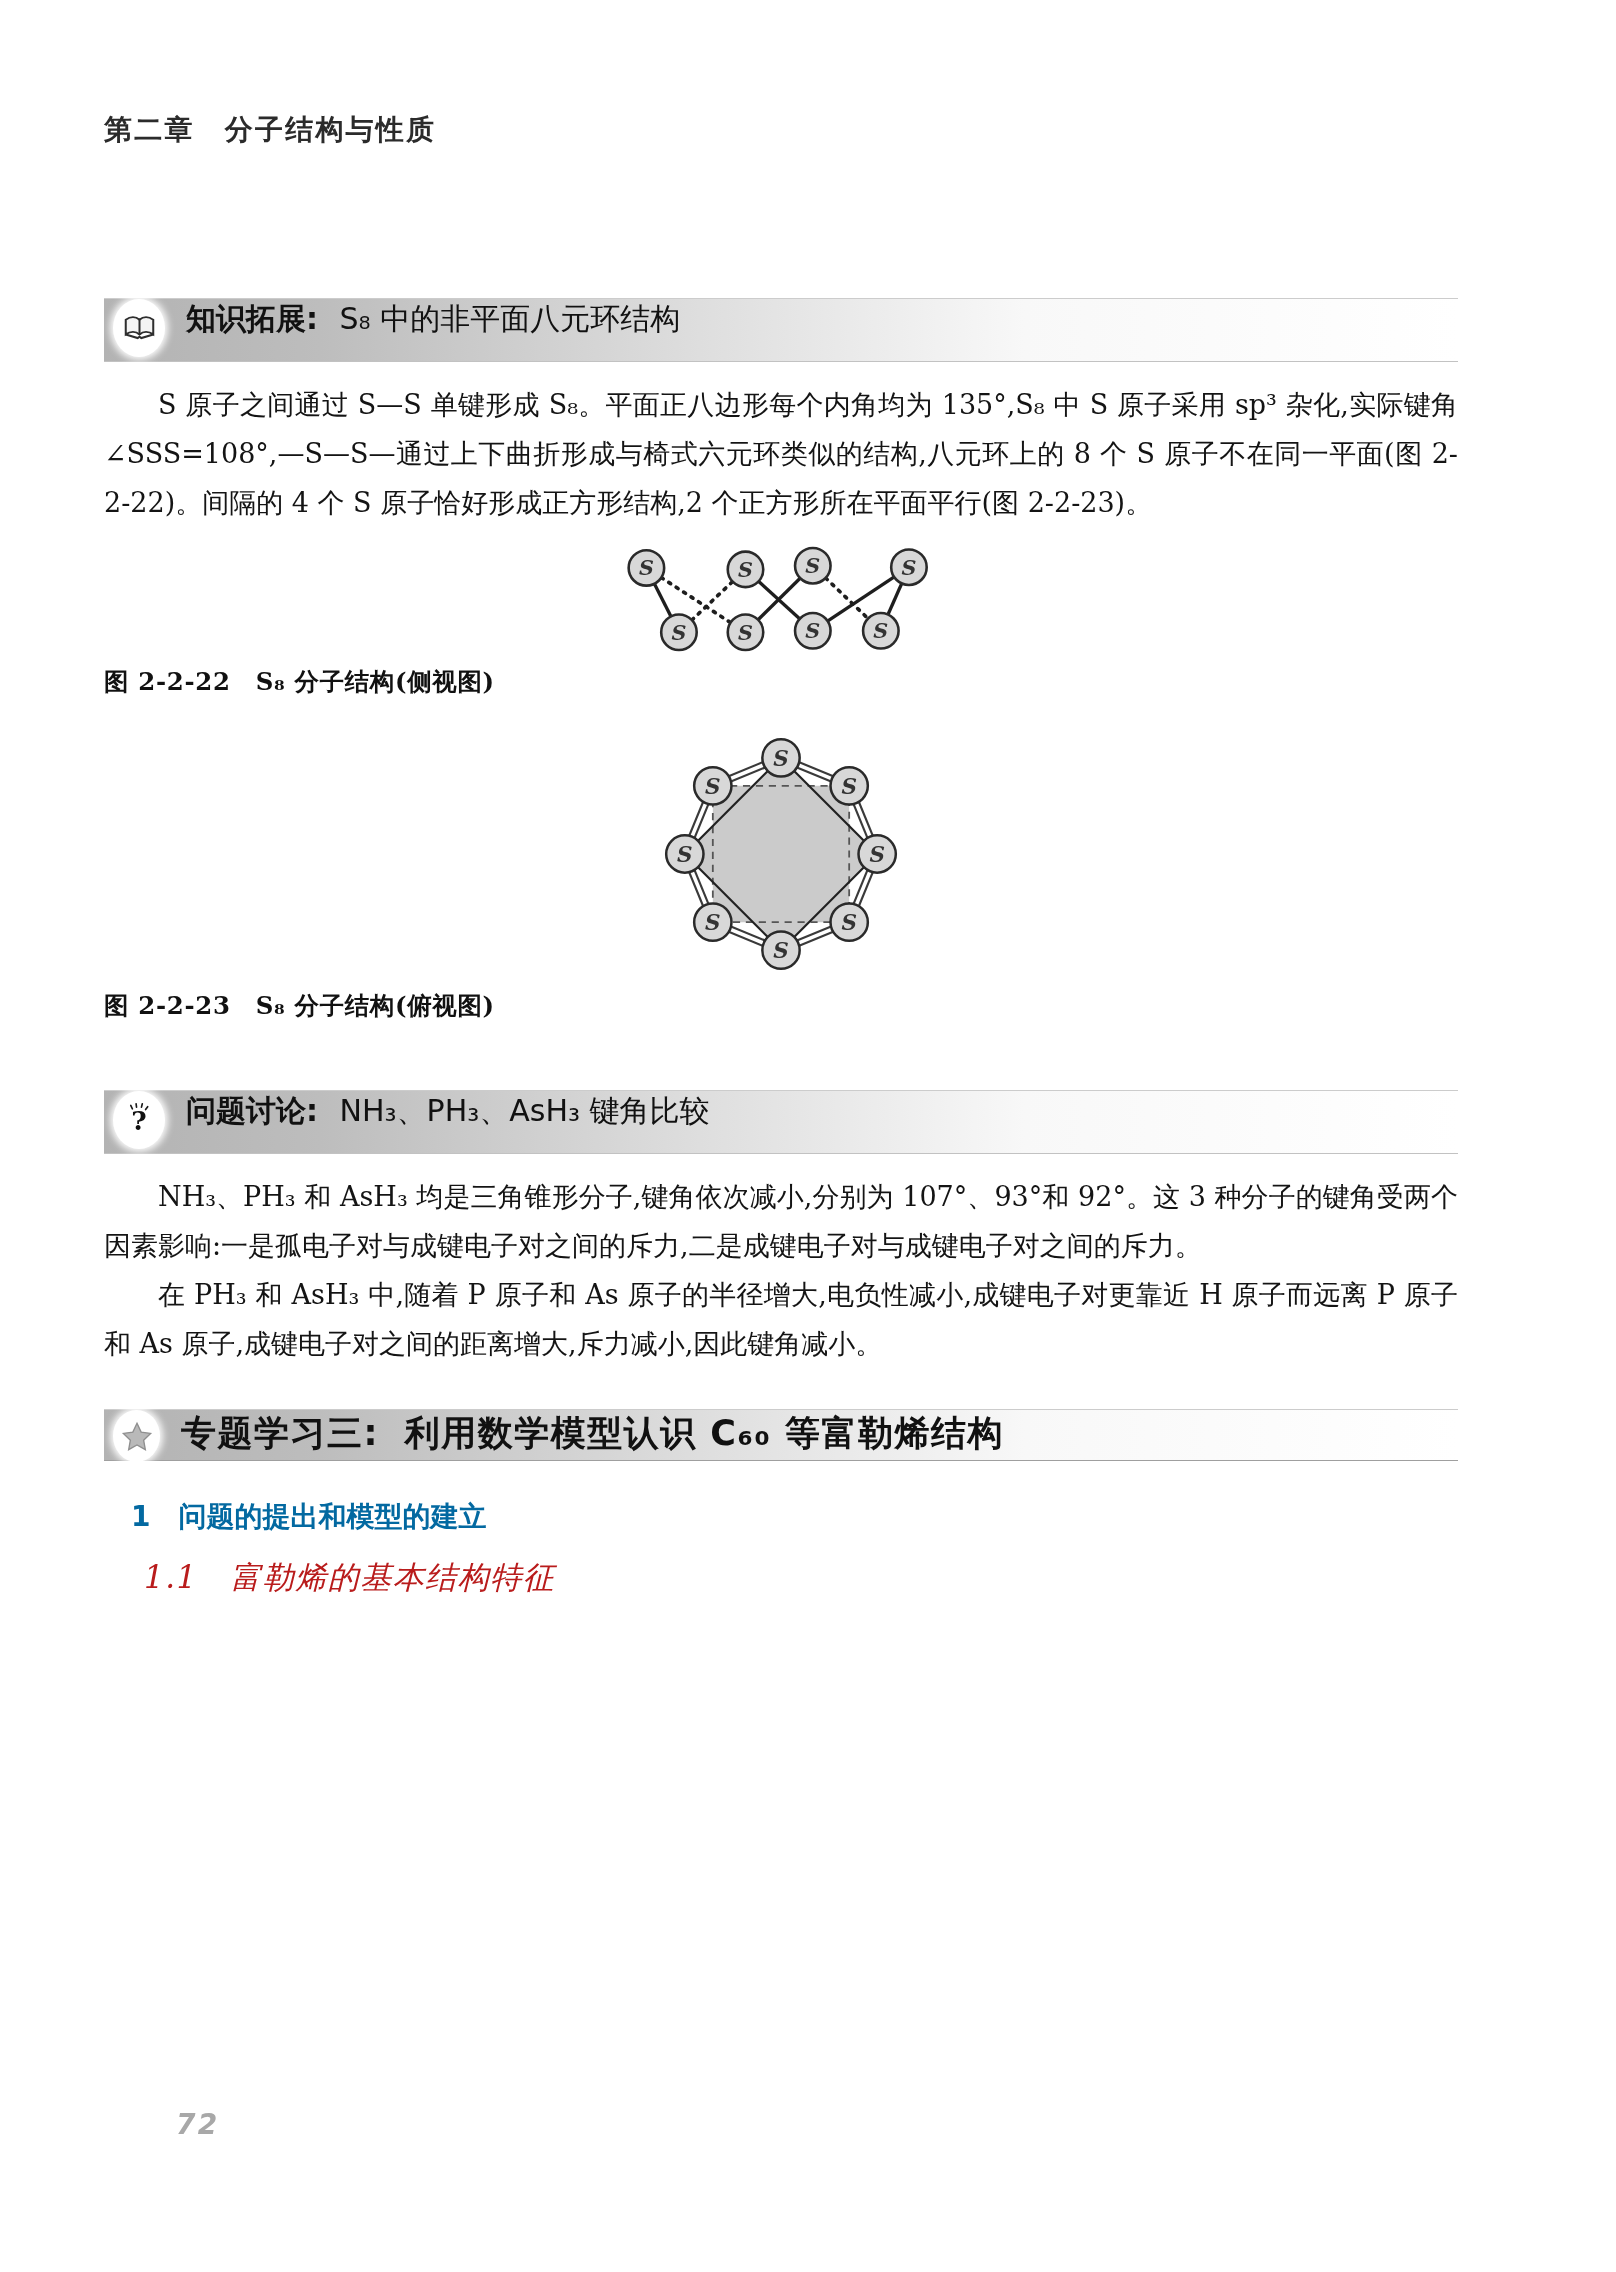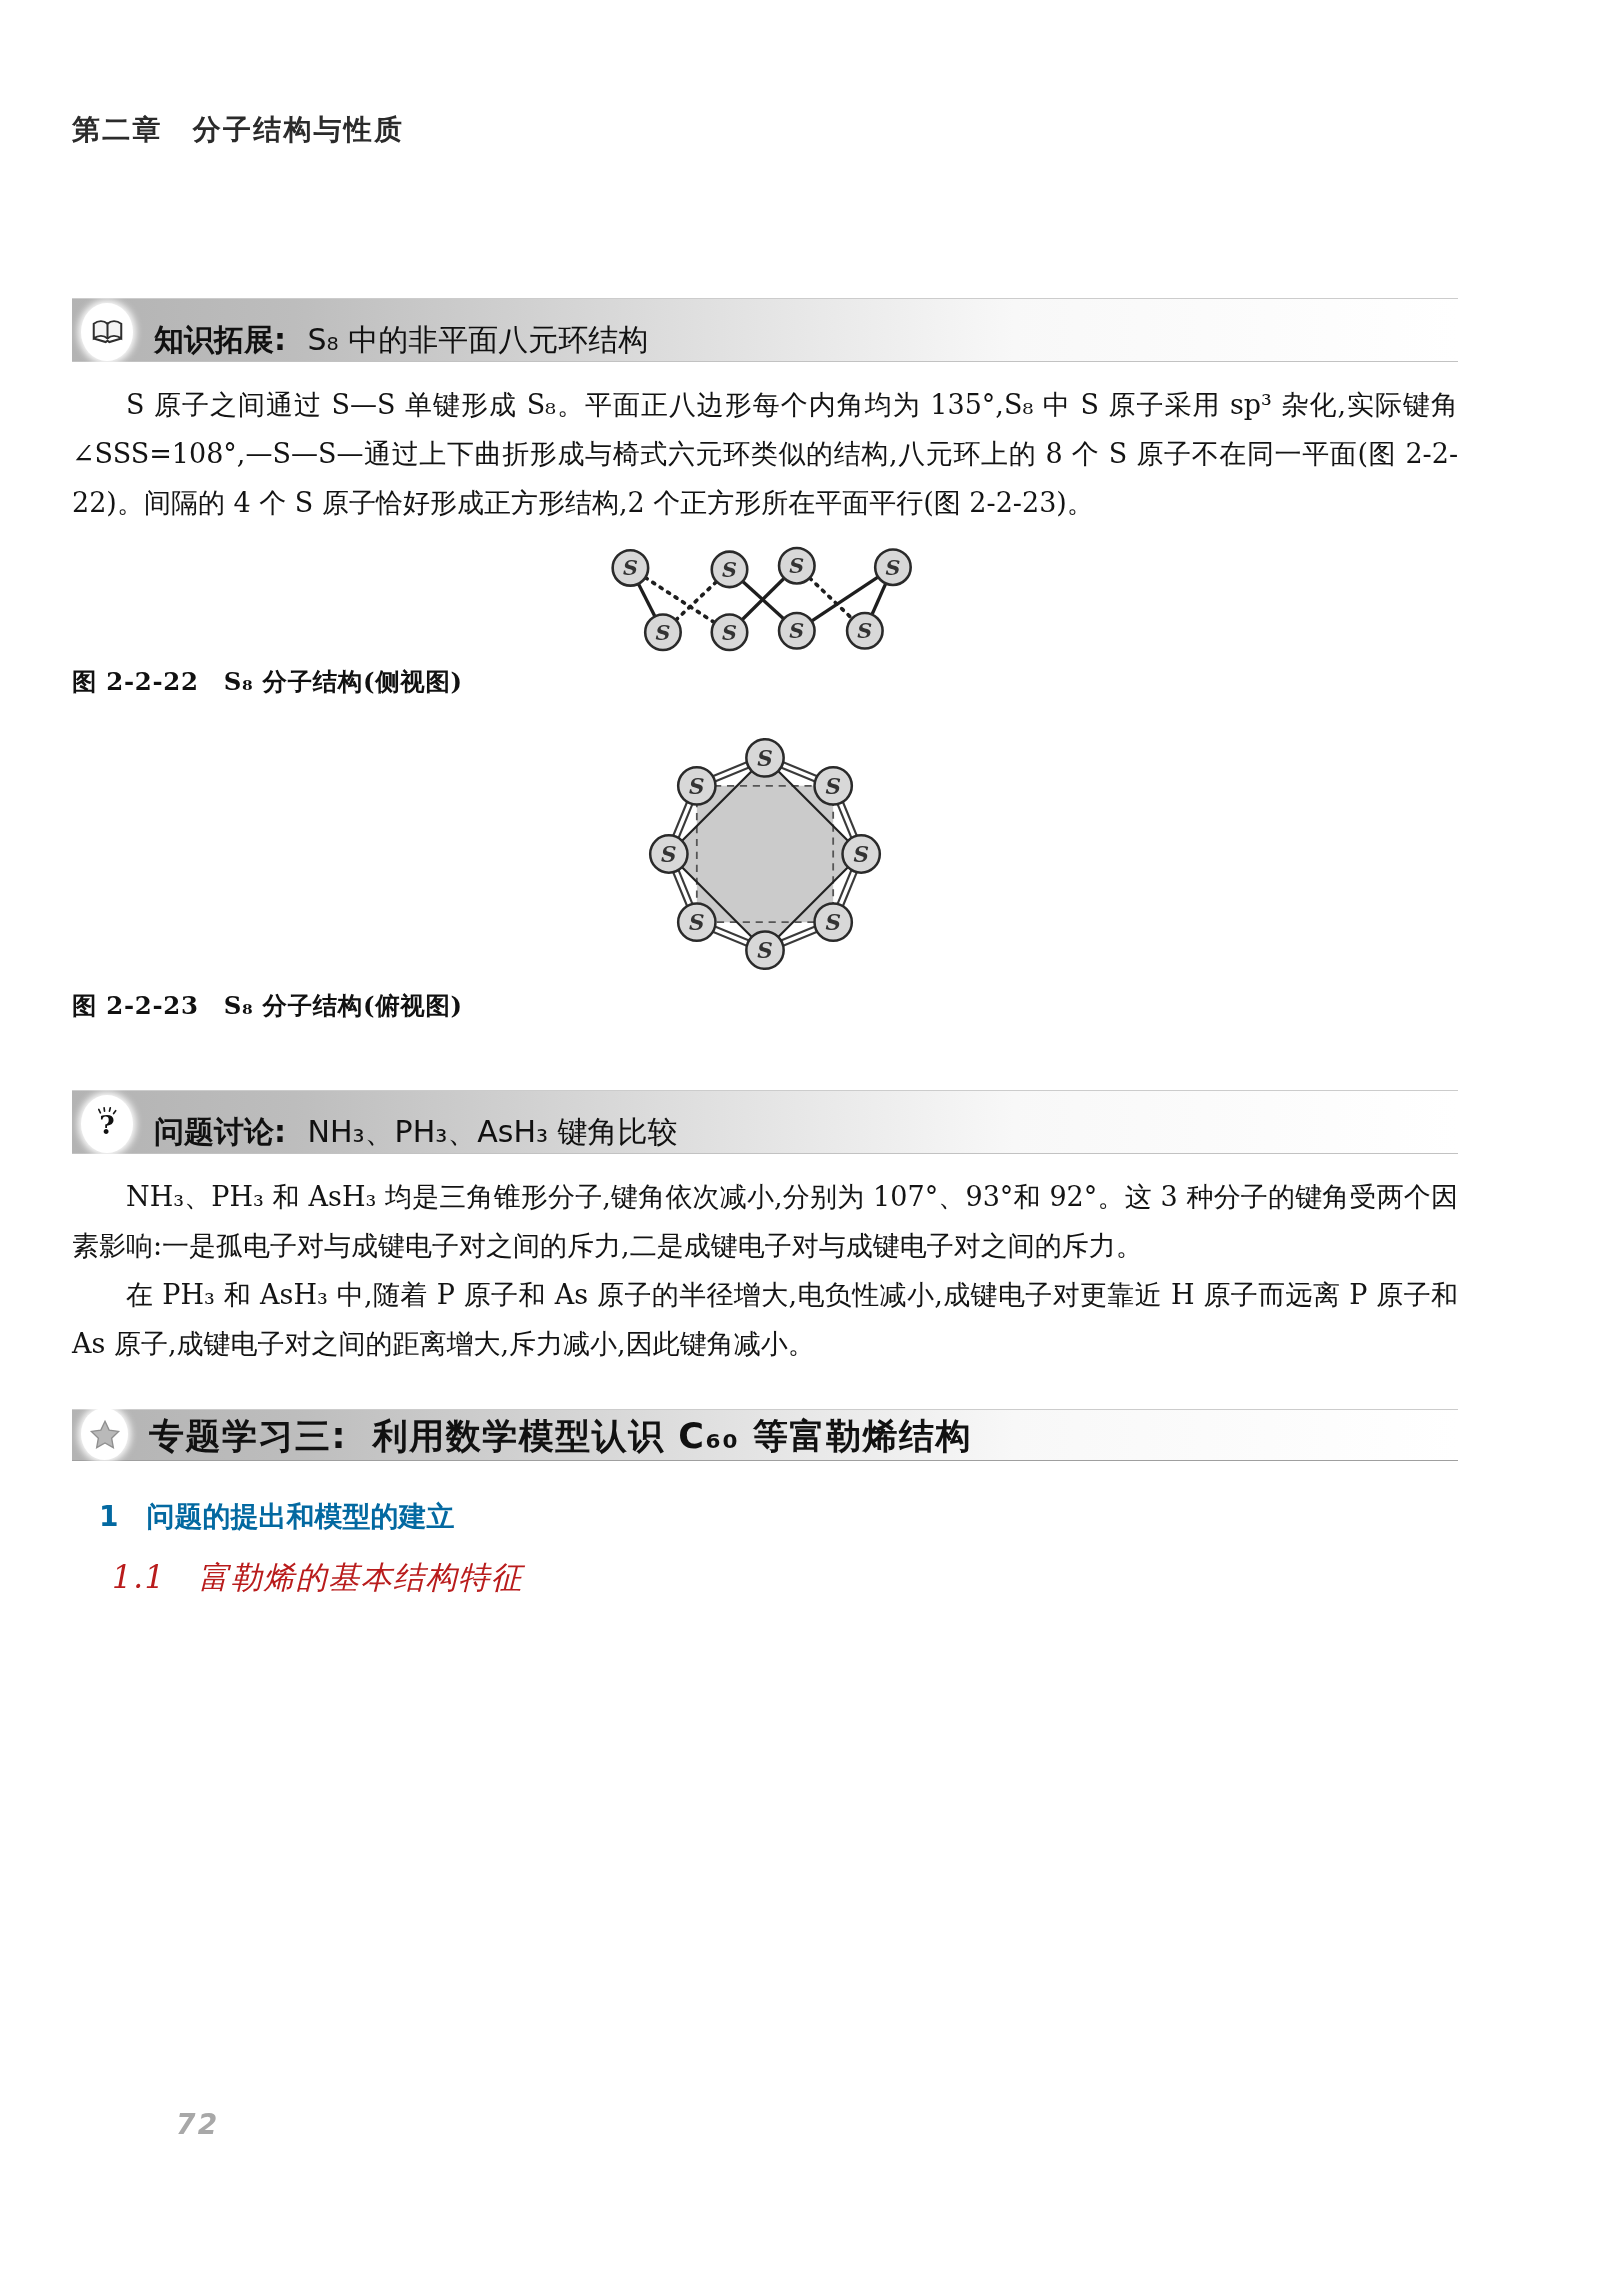--- a/index.html
+++ b/index.html
@@ -1,28 +1,28 @@
 <!DOCTYPE html>
 <html style="font-size:12px"><head>
 <meta charset="utf-8">
 <style>
   html,body{margin:0;padding:0;background:#e9e9e9;}
   .page{
     width:1617px;height:2273px;position:relative;background:#ffffff;
     margin:0 auto;overflow:hidden;
     font-family:"DejaVu Serif","Liberation Serif",serif;color:#1c1c1c;
   }
-  .content{padding:111px 159px 0 72px;}
+  .content{padding:111px 159px 0 104px;}
   .running-head{
     font-family:"DejaVu Sans","Liberation Sans",sans-serif;
     font-weight:bold;font-size:28px;color:#2b2b2b;letter-spacing:2.2px;height:37px;
   }
   
   .bar{
-    margin-top:150px;height:62px;display:flex;align-items:flex-end;
+    margin-top:150px;height:62px;display:flex;align-items:flex-start;
     background:linear-gradient(90deg,#b3b3b3 0%,#bdbdbd 16%,#dedede 44%,#f8f8f8 68%,#ffffff 100%);
     border-top:1.5px solid #cccccc;border-bottom:1.5px solid #c2c2c2;
   }
   .bar .oval{
     width:52px;height:58px;margin-left:9px;border-radius:50%;
     background:#ffffff;box-shadow:0 0 7.4px 3px rgba(255,255,255,.95);
     display:flex;align-items:center;justify-content:center;flex:0 0 auto;
   }
   .bar-title{margin-left:21px;font-family:"DejaVu Sans","Liberation Sans",sans-serif;
     font-size:30px;color:#111;white-space:nowrap;}

